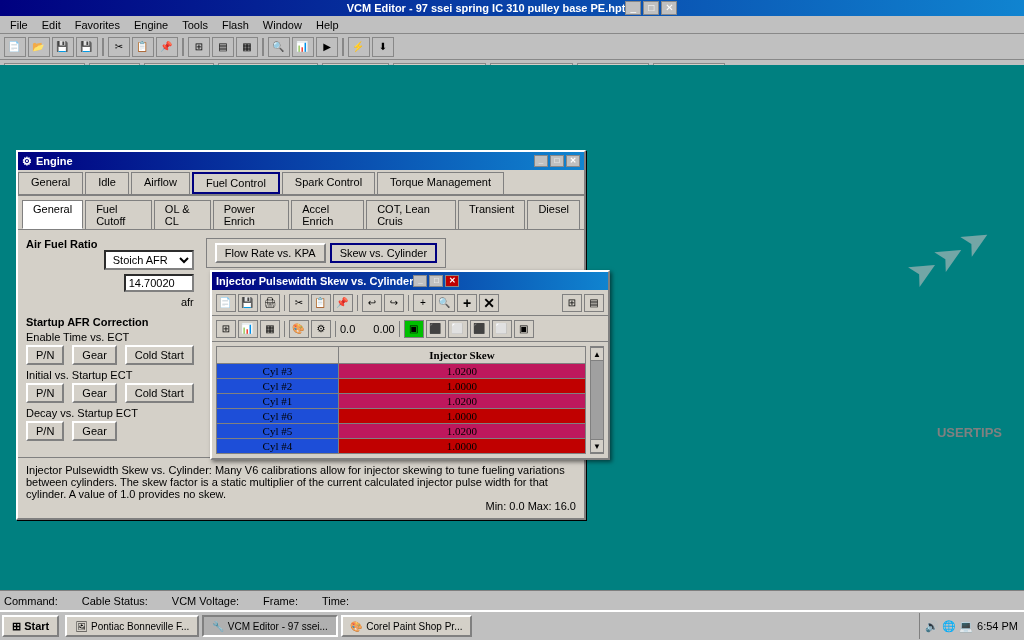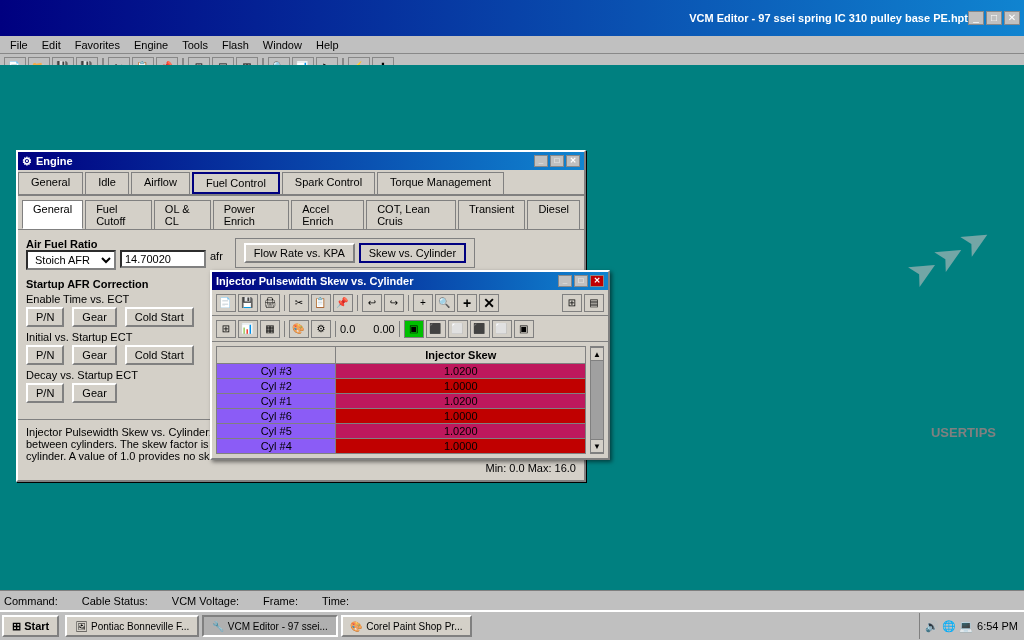--- a/index.html
+++ b/index.html
@@ -12,23 +12,23 @@
       overflow: hidden;
       position: relative;
     }
 
     
     .title-bar {
       background: linear-gradient(to right, #000080, #1084d0);
       color: white;
       padding: 2px 4px;
       display: flex;
-      justify-content: flex-end;
-      align-items: center;
-      height: 36px;
+      justify-content: center;
+      align-items: center;
+      height: 16px;
     }
     .title-bar-title { font-size: 11px; font-weight: bold; }
     .title-bar-controls { display: flex; gap: 2px; }
     .title-bar-btn {
       background: #c0c0c0;
       border: 1px solid #888;
       width: 16px;
       height: 14px;
       font-size: 10px;
       text-align: center;
@@ -182,21 +182,21 @@
     }
 
     
     .form-label { font-size: 11px; color: #000; font-weight: bold; }
     .form-input {
       border: 2px inset #808080;
       background: #fff;
       padding: 1px 3px;
       font-size: 11px;
     }
-    .form-row { display: flex; align-items: flex-start; gap: 4px; margin-bottom: 4px; }
+    .form-row { display: flex; align-items: flex-end; gap: 4px; margin-bottom: 4px; flex-direction: column; }
 
     .afr-section { margin-bottom: 8px; }
     .afr-correction { margin-bottom: 8px; }
     .section-label { font-size: 11px; font-weight: bold; margin-bottom: 3px; }
     .sub-section-label { font-size: 11px; margin-bottom: 2px; }
     .btn-row { display: flex; gap: 8px; margin-bottom: 4px; }
 
     
     .desc-area {
       padding: 6px 8px;
@@ -218,21 +218,20 @@
       border-right-color: #808080;
       border-bottom-color: #808080;
       box-shadow: 2px 2px 4px rgba(0,0,0,0.5);
       z-index: 100;
     }
     .dialog-title-bar {
       background: linear-gradient(to right, #000080, #1084d0);
       color: white;
       padding: 2px 4px;
       display: flex;
-      justify-content: space-between;
       align-items: center;
       height: 18px;
       font-size: 11px;
       font-weight: bold;
     }
     .dialog-toolbar {
       background: #d4d0c8;
       border-bottom: 1px solid #808080;
       display: flex;
       align-items: center;
@@ -255,36 +254,37 @@
     .dialog-sep { width: 1px; height: 16px; background: #808080; margin: 0 2px; }
 
     .dialog-table-area {
       padding: 4px;
       display: flex;
       gap: 4px;
     }
     .dialog-table {
       flex: 1;
       border-collapse: collapse;
+      font-family: Liberation Serif, serif;
     }
     .dialog-table th {
       background: #d4d0c8;
       border: 1px solid #808080;
       padding: 2px 6px;
       font-size: 11px;
       text-align: center;
     }
     .dialog-table td {
       border: 1px solid #808080;
       padding: 1px 4px;
       font-size: 11px;
       text-align: center;
     }
     .cell-label {
-      background: #8b5cf6;
+      background: #1d4ed8;
       text-align: right;
       padding-right: 4px;
     }
     .cell-green {
       background: #be185d;
       color: #000;
     }
     .cell-red {
       background: #c00000;
       color: #000;
@@ -558,21 +558,21 @@
     <div class="panel-content">
       <div class="two-col">
         <div class="left-col">
 
           <div class="afr-section">
             <div class="form-label">Air Fuel Ratio</div>
             <div class="form-row">
               <select class="form-input" style="width:90px;">
                 <option>Stoich AFR</option>
               </select>
-              <input class="form-input" type="text" value="14.70020" style="width: 86px;">
+              <input class="form-input" type="text" value="14.70020" style="width: 70px;">
               <span>afr</span>
             </div>
           </div>
 
           <div class="afr-correction">
             <div class="section-label">Startup AFR Correction</div>
             <div class="sub-section-label">Enable Time vs. ECT</div>
             <div class="btn-row">
               <button class="outline-btn">P/N</button>
               <button class="outline-btn">Gear</button>
@@ -701,21 +701,21 @@
         <div class="scroll-arrow">▲</div>
         <div class="scroll-track"></div>
         <div class="scroll-arrow">▼</div>
       </div>
     </div>
   </div>
 
   <div style="position:absolute;right:30px;top:170px;font-size:36px;color:#c0c0c0;opacity:0.6;transform:rotate(-30deg);">
     ➤➤➤
   </div>
-  <div style="position:absolute;right:28px;top:360px;font-size:13px;color:#808080;font-weight:bold;">USERTIPS</div>
+  <div style="position:absolute;right:22px;top:360px;font-size:13px;color:#808080;font-weight:bold;">USERTIPS</div>
 </div>
 
 <div class="status-bar">
   <div class="status-item">
     <span>Command:</span>
     <span></span>
   </div>
   <div class="status-item">
     <span>Cable Status:</span>
     <span></span>

